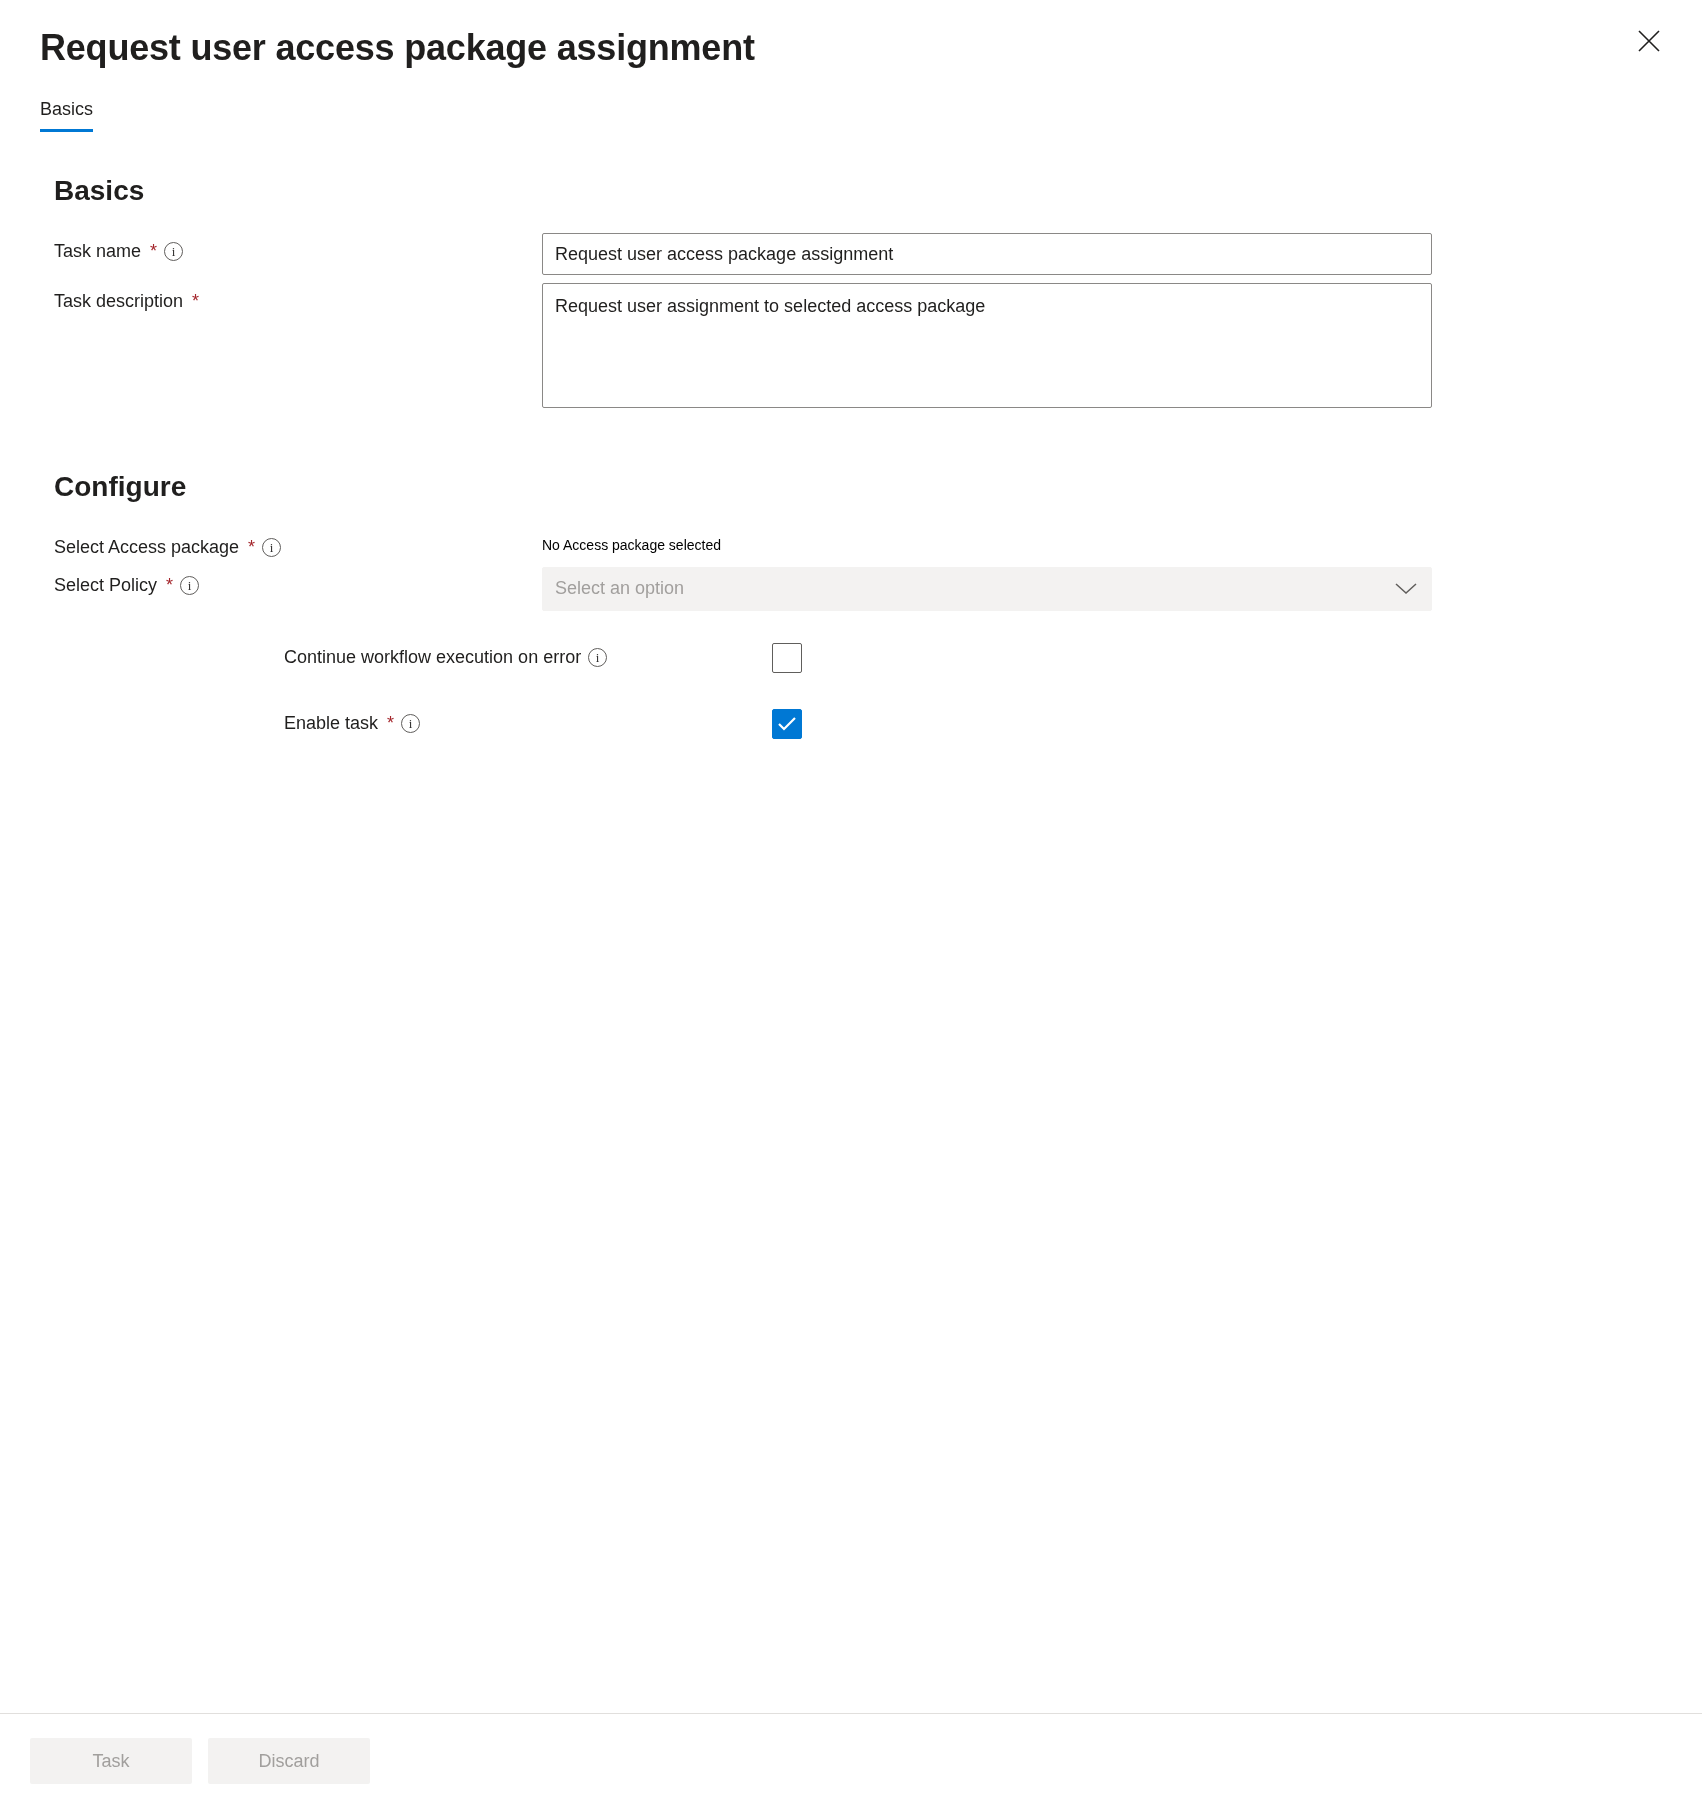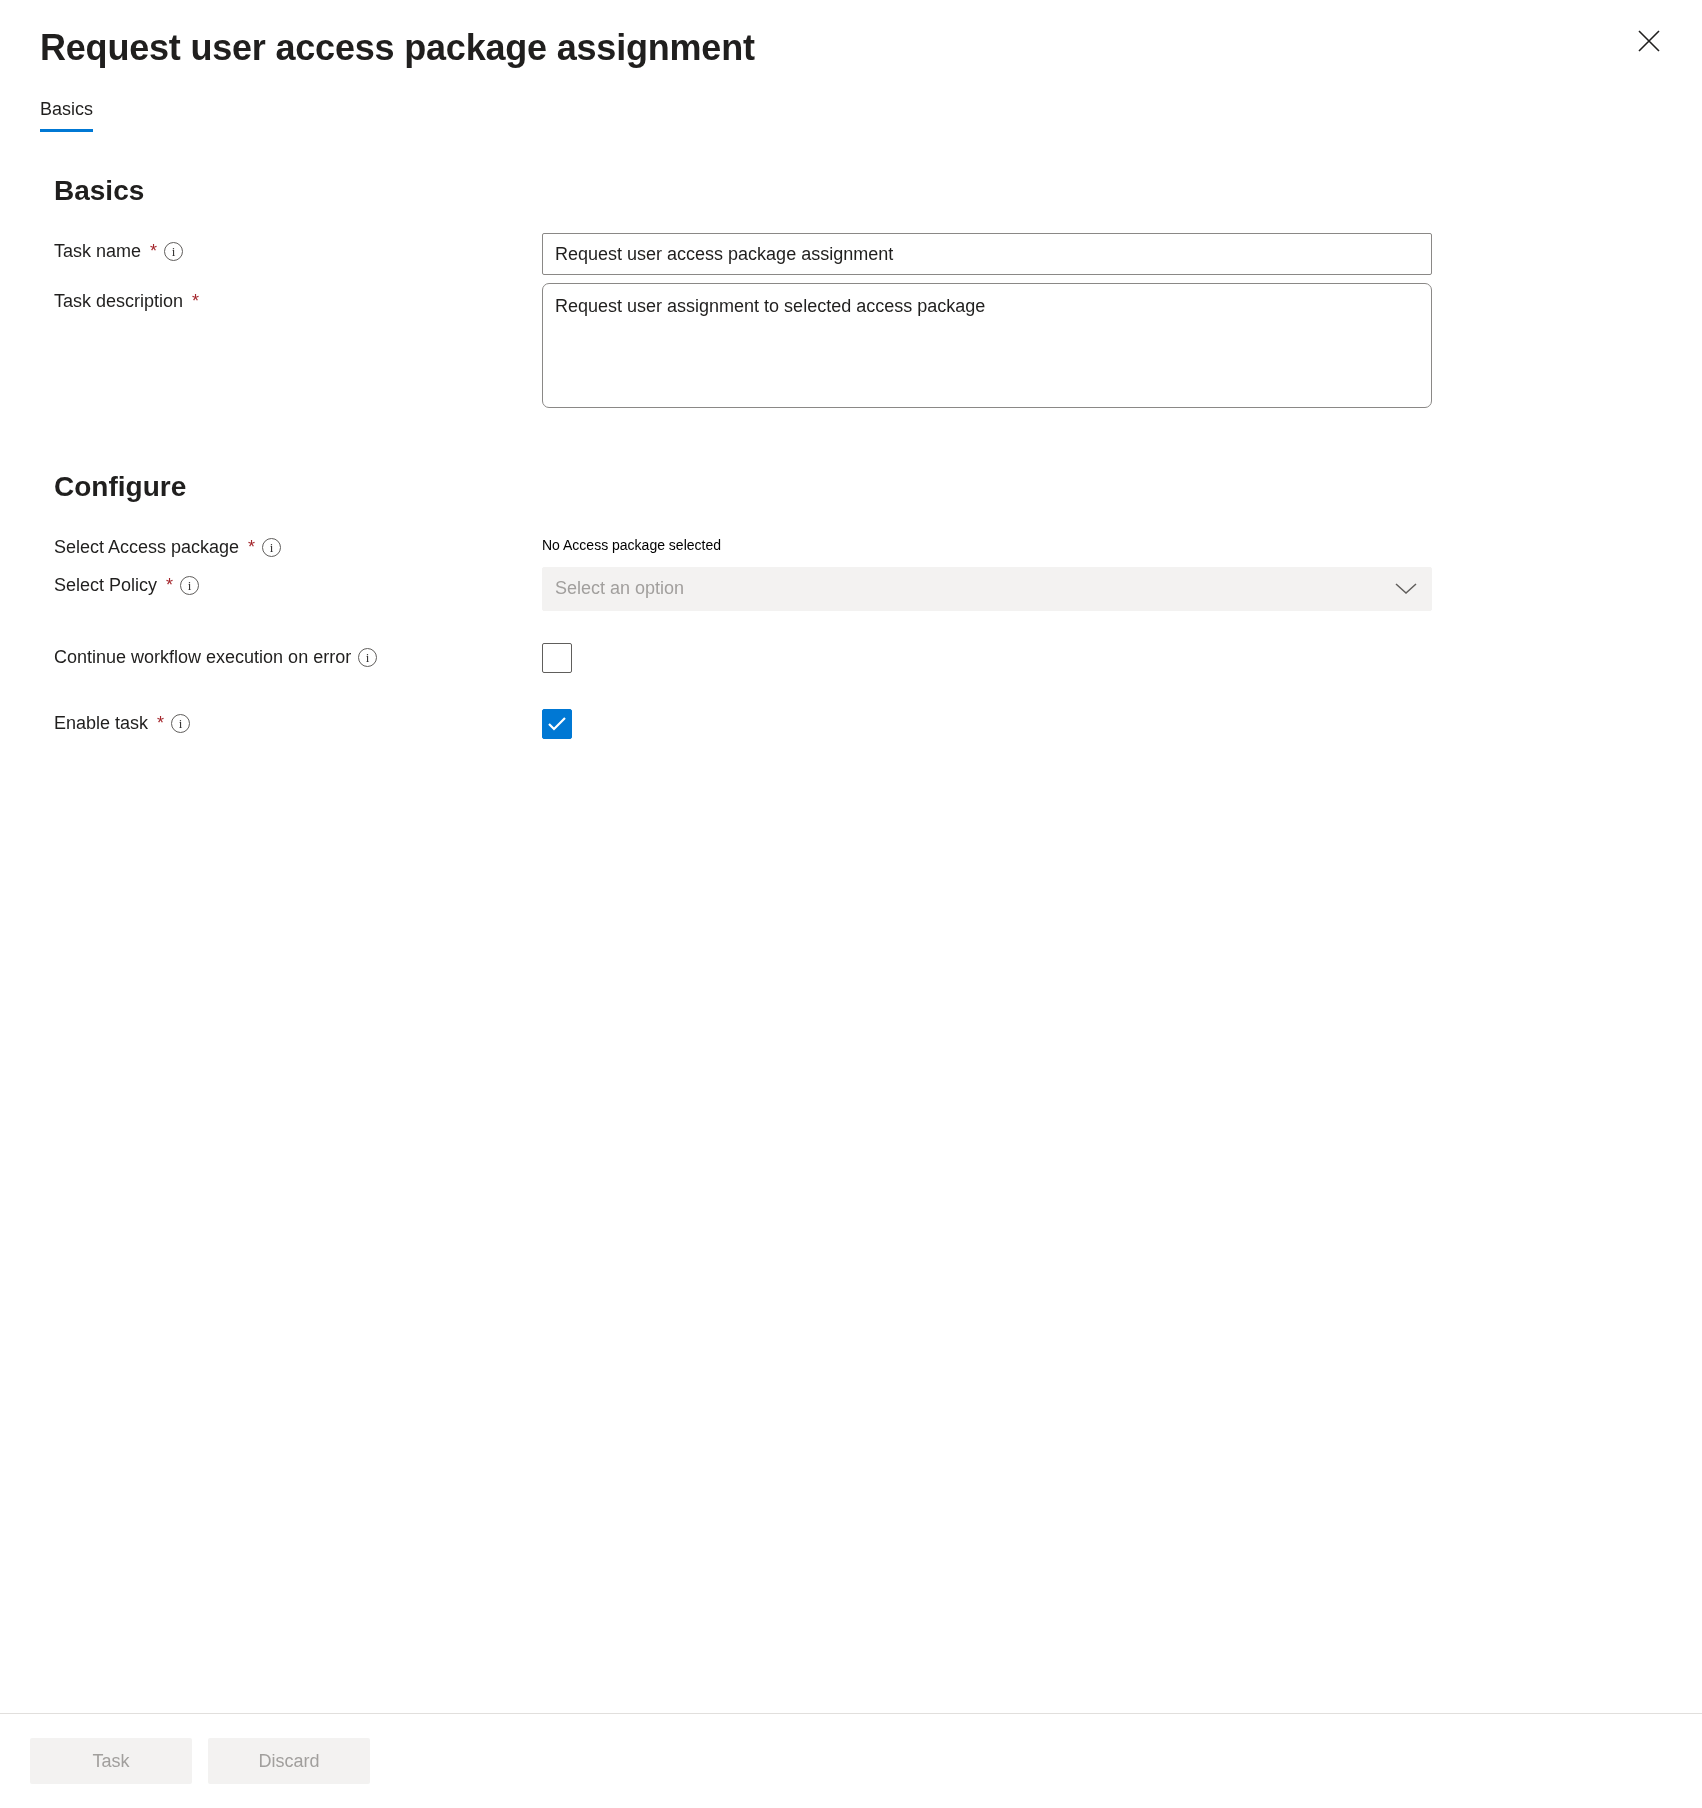--- a/index.html
+++ b/index.html
@@ -143,21 +143,21 @@
     font-size: 18px;
     font-family: "Liberation Sans", sans-serif;
     color: #201f1e;
     padding: 0 12px;
     outline: none;
   }
   .text-area {
     width: 890px;
     height: 125px;
     border: 1px solid #8a8886;
-    border-radius: 7px;
+    border-radius: 2px;
     background: #ffffff;
     font-size: 18px;
     font-family: "Liberation Sans", sans-serif;
     color: #201f1e;
     padding: 10px 12px;
     resize: none;
     outline: none;
     line-height: 1.35;
   }
   .link-text {
@@ -195,21 +195,21 @@
     cursor: pointer;
     margin-top: 4px;
   }
   .checkbox.checked {
     background: #0078d4;
     border-color: #0078d4;
   }
   .checkbox svg { display: block; }
 
   .row-checkbox .label-cell { padding-top: 8px; }
-  .row-gap-top { margin-top: 28px; }
+  .row-gap-top { margin-top: 28px; justify-content: flex-end; }
 
   
   .footer {
     border-top: 1px solid #e1dfdd;
     padding: 24px 30px;
     display: flex;
     gap: 16px;
   }
   .btn {
     min-width: 162px;

